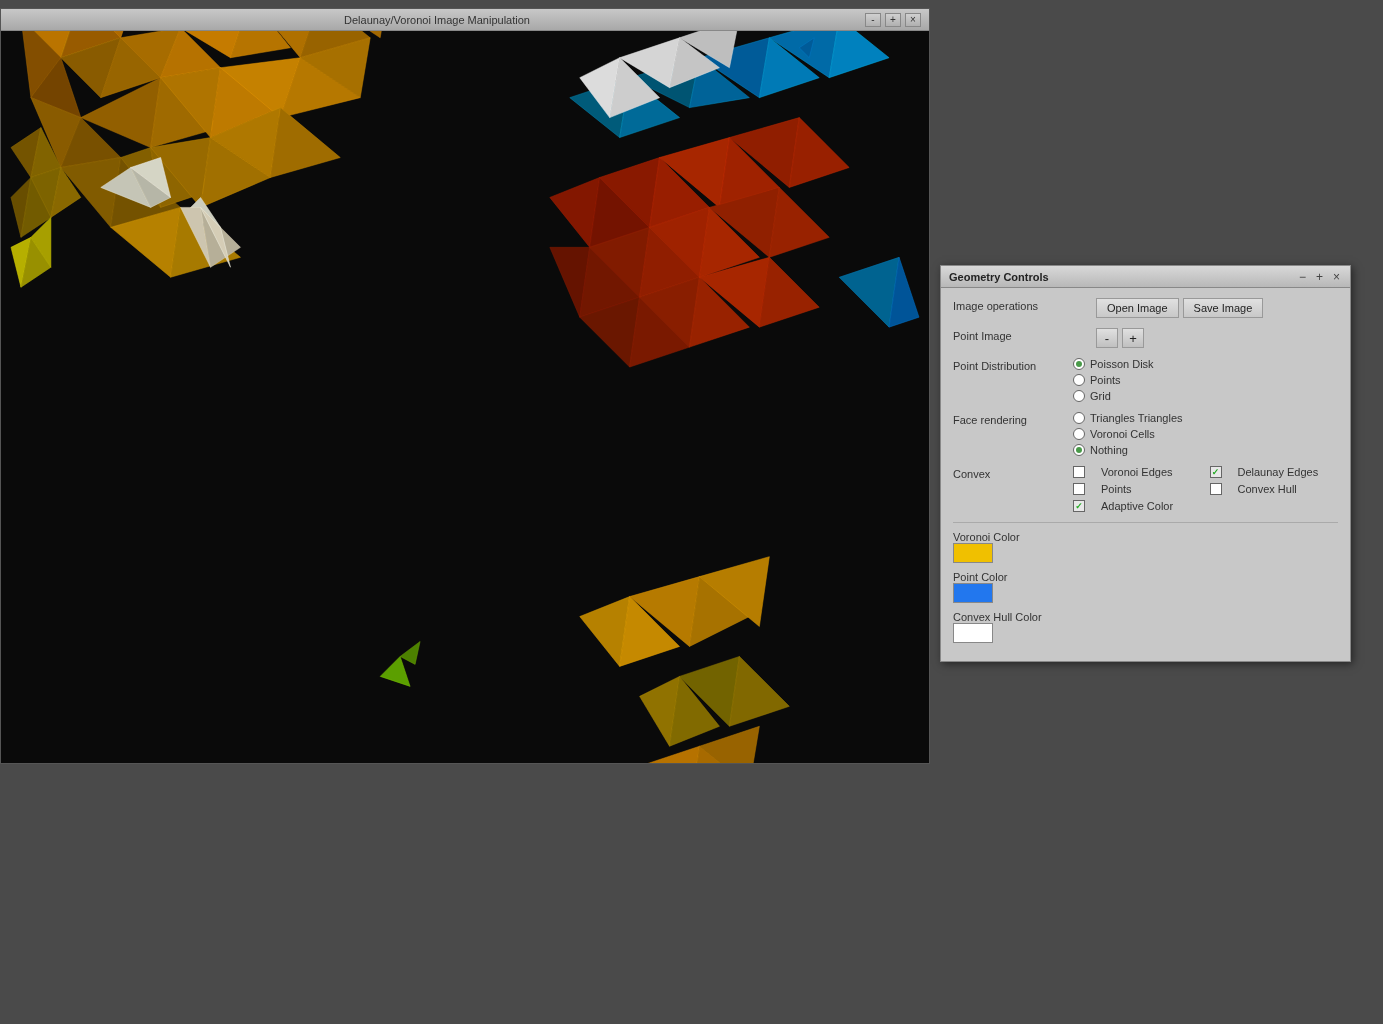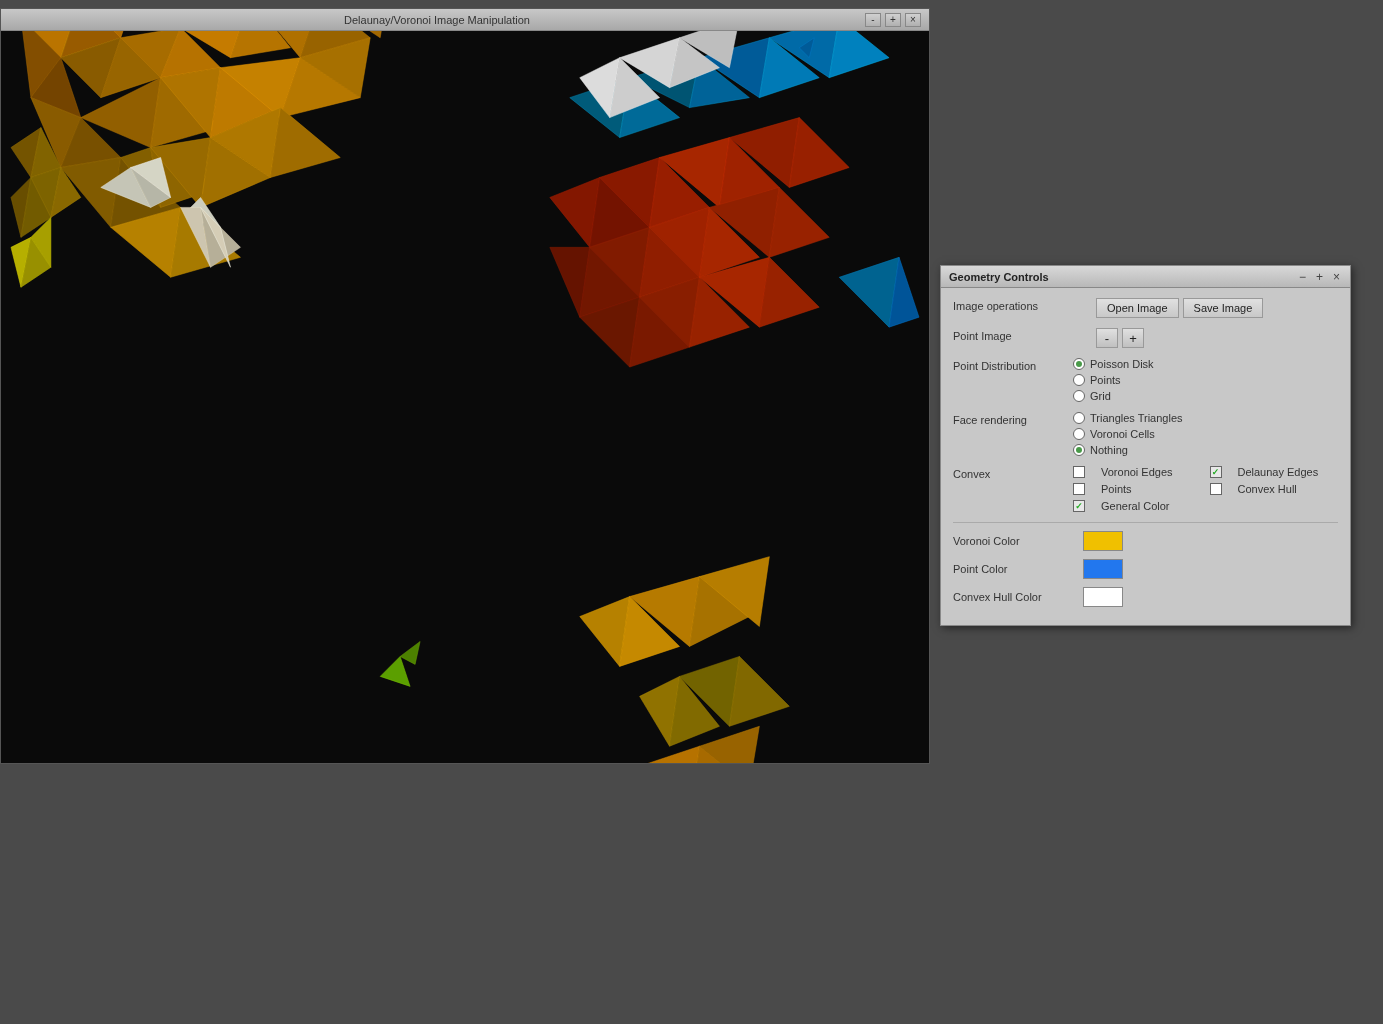--- a/index.html
+++ b/index.html
@@ -242,22 +242,23 @@
       background: #aaa;
       margin: 4px 0 8px 0;
     }
 
     .general-section {
       flex: 1;
     }
 
     .color-row {
       display: flex;
-      align-items: center;
+      align-items: flex-start;
       margin-bottom: 8px;
+      flex-direction: column;
     }
 
     .color-label {
       width: 130px;
       font-size: 11px;
       color: #333;
     }
   </style>
 </head>
 <body>
@@ -495,21 +496,21 @@
           <div class="checkbox-option">
             <div class="checkbox-box"></div>
             <span>Points</span>
           </div>
           <div class="checkbox-option">
             <div class="checkbox-box"></div>
             <span>Convex Hull</span>
           </div>
           <div class="checkbox-option">
             <div class="checkbox-box checked"></div>
-            <span>General Color</span>
+            <span>Adaptive Color</span>
           </div>
         </div>
       </div>
     </div>
 
     <div class="divider"></div>
 
     <div class="color-row">
       <div class="color-label">Voronoi Color</div>
       <div class="color-swatch" style="background-color: #f0c000;"></div>

